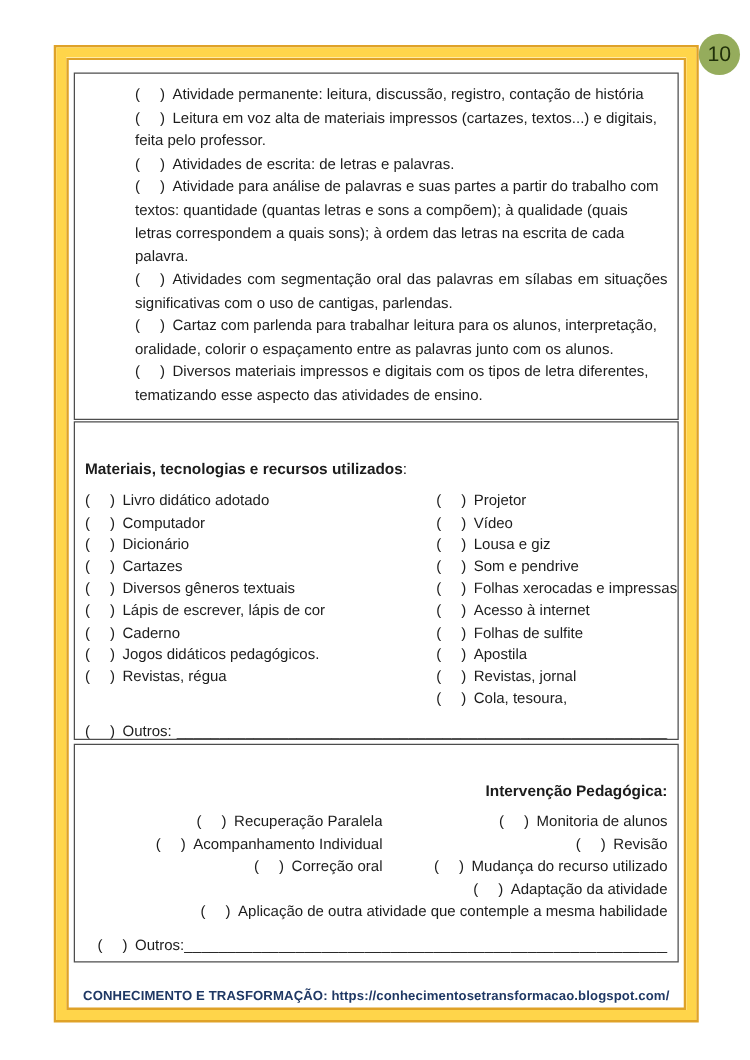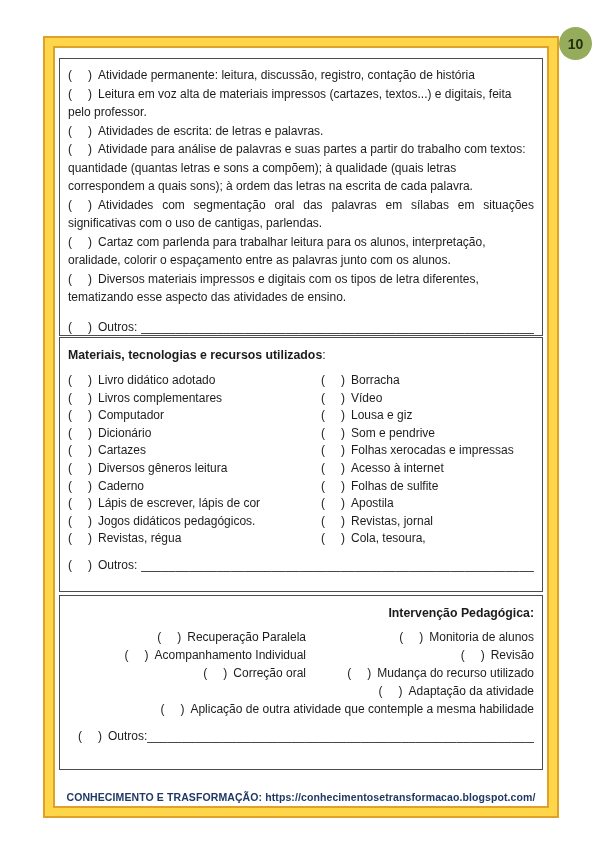--- a/index.html
+++ b/index.html
@@ -11,22 +11,22 @@
     position: relative;
     overflow: hidden;
   }
   .page-badge {
     position: absolute;
     left: 559px; top: 27px;
     width: 33px; height: 33px;
     border-radius: 50%;
     background: #95ac5c;
     color: #20300a;
-    font-size: 14px;
-    font-weight: bold;
+    font-size: 17px;
+    font-weight: normal;
     display: flex; align-items: center; justify-content: center;
     z-index: 3;
   }
   .frame {
     position: absolute;
     left: 45px; top: 38px;
     width: 512px; height: 778px;
     border: 8px solid #ffd54a;
     box-shadow: 0 0 0 2px #dfa228, inset 0 0 0 2px #dfa228;
     background: #ffffff;
@@ -34,30 +34,30 @@
   }
   .box {
     border: 1px solid #4d4d4d;
     background: #ffffff;
     overflow: hidden;
   }
   .box-activities { height: 278px; padding: 7px 8px 4px 8px; font-size: 12px; line-height: 18.5px; }
   .box-materials  { height: 255px; margin-top: 1px; padding: 8px 8px 4px 8px; font-size: 12px; }
   .box-intervention { height: 175px; margin-top: 3px; padding: 8px 8px 4px 18px; font-size: 12px; text-align: right; }
 
-  .para { text-align: left; }
+  .para { text-align: left; margin-left: 40px; }
   .box-activities [data-repeat] p:nth-of-type(5) { text-align: justify; }
 
   .cb { white-space: nowrap; margin-right: 6px; }
   .cb .gap { display: inline-block; width: 16px; }
 
-  .section-title { font-weight: bold; font-size: 12.3px; line-height: 19px; }
+  .section-title { font-weight: bold; font-size: 12.3px; line-height: 19px; margin-top: 20px; }
   .title-suffix { font-weight: normal; }
 
-  .cols { display: grid; margin-top: 7px; }
+  .cols { display: grid; margin-top: 7px; gap: 28px; }
   .cols-materials { grid-template-columns: 253px 1fr; }
   .cols-intervention { grid-template-columns: 228px 1fr; margin-top: 5px; }
   .col .li { line-height: 17.6px; white-space: nowrap; overflow: hidden; }
   .cols-intervention .col .li { line-height: 18px; }
   .li-full { line-height: 18px; white-space: nowrap; overflow: hidden; margin-left: 11px; }
 
   .outros {
     display: flex; align-items: baseline;
     white-space: nowrap; overflow: hidden;
     line-height: 19px;
@@ -116,41 +116,40 @@
     </div>
   </div>
 
   <div class="box box-materials">
     <div class="section-title"><span>Materiais, tecnologias e recursos utilizados</span><span class="title-suffix">:</span></div>
     <div class="cols cols-materials">
       <div class="col" data-repeat="sections.materials.left">
 
           <div class="li"><span class="cb"><span>(</span><span class="gap"></span><span>)</span></span><span>Livro didático adotado</span></div>
 
-          <div class="li"><span class="cb"><span>(</span><span class="gap"></span><span>)</span></span><span>Livros complementares</span></div>
 
           <div class="li"><span class="cb"><span>(</span><span class="gap"></span><span>)</span></span><span>Computador</span></div>
 
           <div class="li"><span class="cb"><span>(</span><span class="gap"></span><span>)</span></span><span>Dicionário</span></div>
 
           <div class="li"><span class="cb"><span>(</span><span class="gap"></span><span>)</span></span><span>Cartazes</span></div>
 
-          <div class="li"><span class="cb"><span>(</span><span class="gap"></span><span>)</span></span><span>Diversos gêneros leitura</span></div>
+          <div class="li"><span class="cb"><span>(</span><span class="gap"></span><span>)</span></span><span>Diversos gêneros textuais</span></div>
+
+          <div class="li"><span class="cb"><span>(</span><span class="gap"></span><span>)</span></span><span>Lápis de escrever, lápis de cor</span></div>
 
           <div class="li"><span class="cb"><span>(</span><span class="gap"></span><span>)</span></span><span>Caderno</span></div>
 
-          <div class="li"><span class="cb"><span>(</span><span class="gap"></span><span>)</span></span><span>Lápis de escrever, lápis de cor</span></div>
-
           <div class="li"><span class="cb"><span>(</span><span class="gap"></span><span>)</span></span><span>Jogos didáticos pedagógicos.</span></div>
 
           <div class="li"><span class="cb"><span>(</span><span class="gap"></span><span>)</span></span><span>Revistas, régua</span></div>
         </div>
       <div class="col" data-repeat="sections.materials.right">
 
-          <div class="li"><span class="cb"><span>(</span><span class="gap"></span><span>)</span></span><span>Borracha</span></div>
+          <div class="li"><span class="cb"><span>(</span><span class="gap"></span><span>)</span></span><span>Projetor</span></div>
 
           <div class="li"><span class="cb"><span>(</span><span class="gap"></span><span>)</span></span><span>Vídeo</span></div>
 
           <div class="li"><span class="cb"><span>(</span><span class="gap"></span><span>)</span></span><span>Lousa e giz</span></div>
 
           <div class="li"><span class="cb"><span>(</span><span class="gap"></span><span>)</span></span><span>Som e pendrive</span></div>
 
           <div class="li"><span class="cb"><span>(</span><span class="gap"></span><span>)</span></span><span>Folhas xerocadas e impressas</span></div>
 
           <div class="li"><span class="cb"><span>(</span><span class="gap"></span><span>)</span></span><span>Acesso à internet</span></div>

